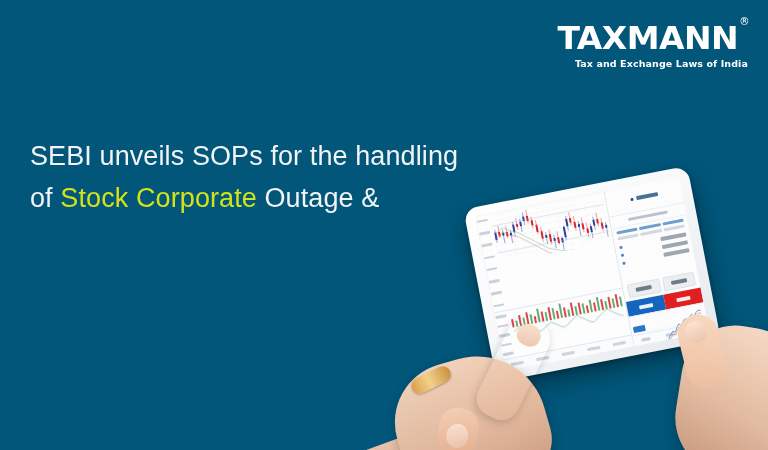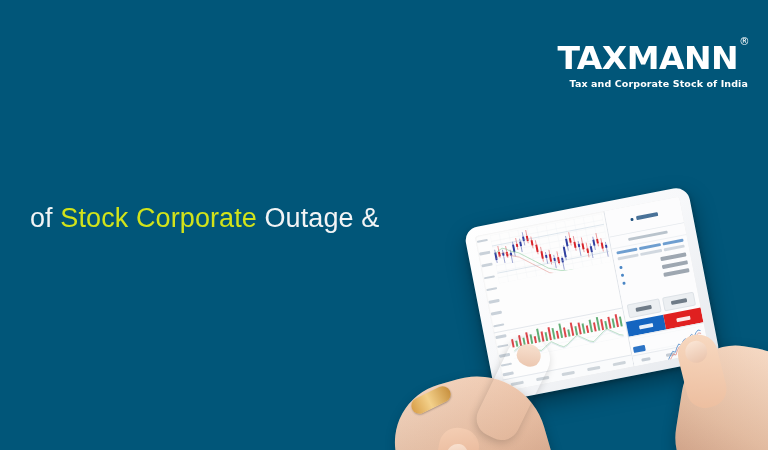--- a/index.html
+++ b/index.html
@@ -6,21 +6,20 @@
   body{
     width:768px;height:450px;overflow:hidden;
     font-family:"Liberation Sans", sans-serif;
     background:#015679;
     position:relative;
   }
   #banner{
     position:absolute;inset:0;
     background:#015679;
     overflow:hidden;
-    margin-top:20px;
   }
 
   
   #logo{
     position:absolute;top:22px;right:20px;
     text-align:right;
     user-select:none;
   }
   #logo .wordmark{
     font-family:"DejaVu Sans", sans-serif;
@@ -256,25 +255,25 @@
     pointer-events:none;
   }
 </style>
 </head>
 <body>
 
 <div id="banner">
 
   <div id="logo">
     <div class="wordmark"><span>TAXMANN</span><sup class="regmark">®</sup></div>
-    <div class="tagline">Tax and Corporate Stock of India</div>
+    <div class="tagline">Tax and Exchange Laws of India</div>
   </div>
 
   <div id="headline">
-    <br>
+    <span>SEBI unveils SOPs for the handling</span><br>
     <span>of </span><span class="hl">Stock Corporate</span><span> Outage &amp;</span><br>
   </div>
 
   <div id="scene">
 
     <div class="tablet">
       <div class="screen">
 
         <div class="chart-col">
 

